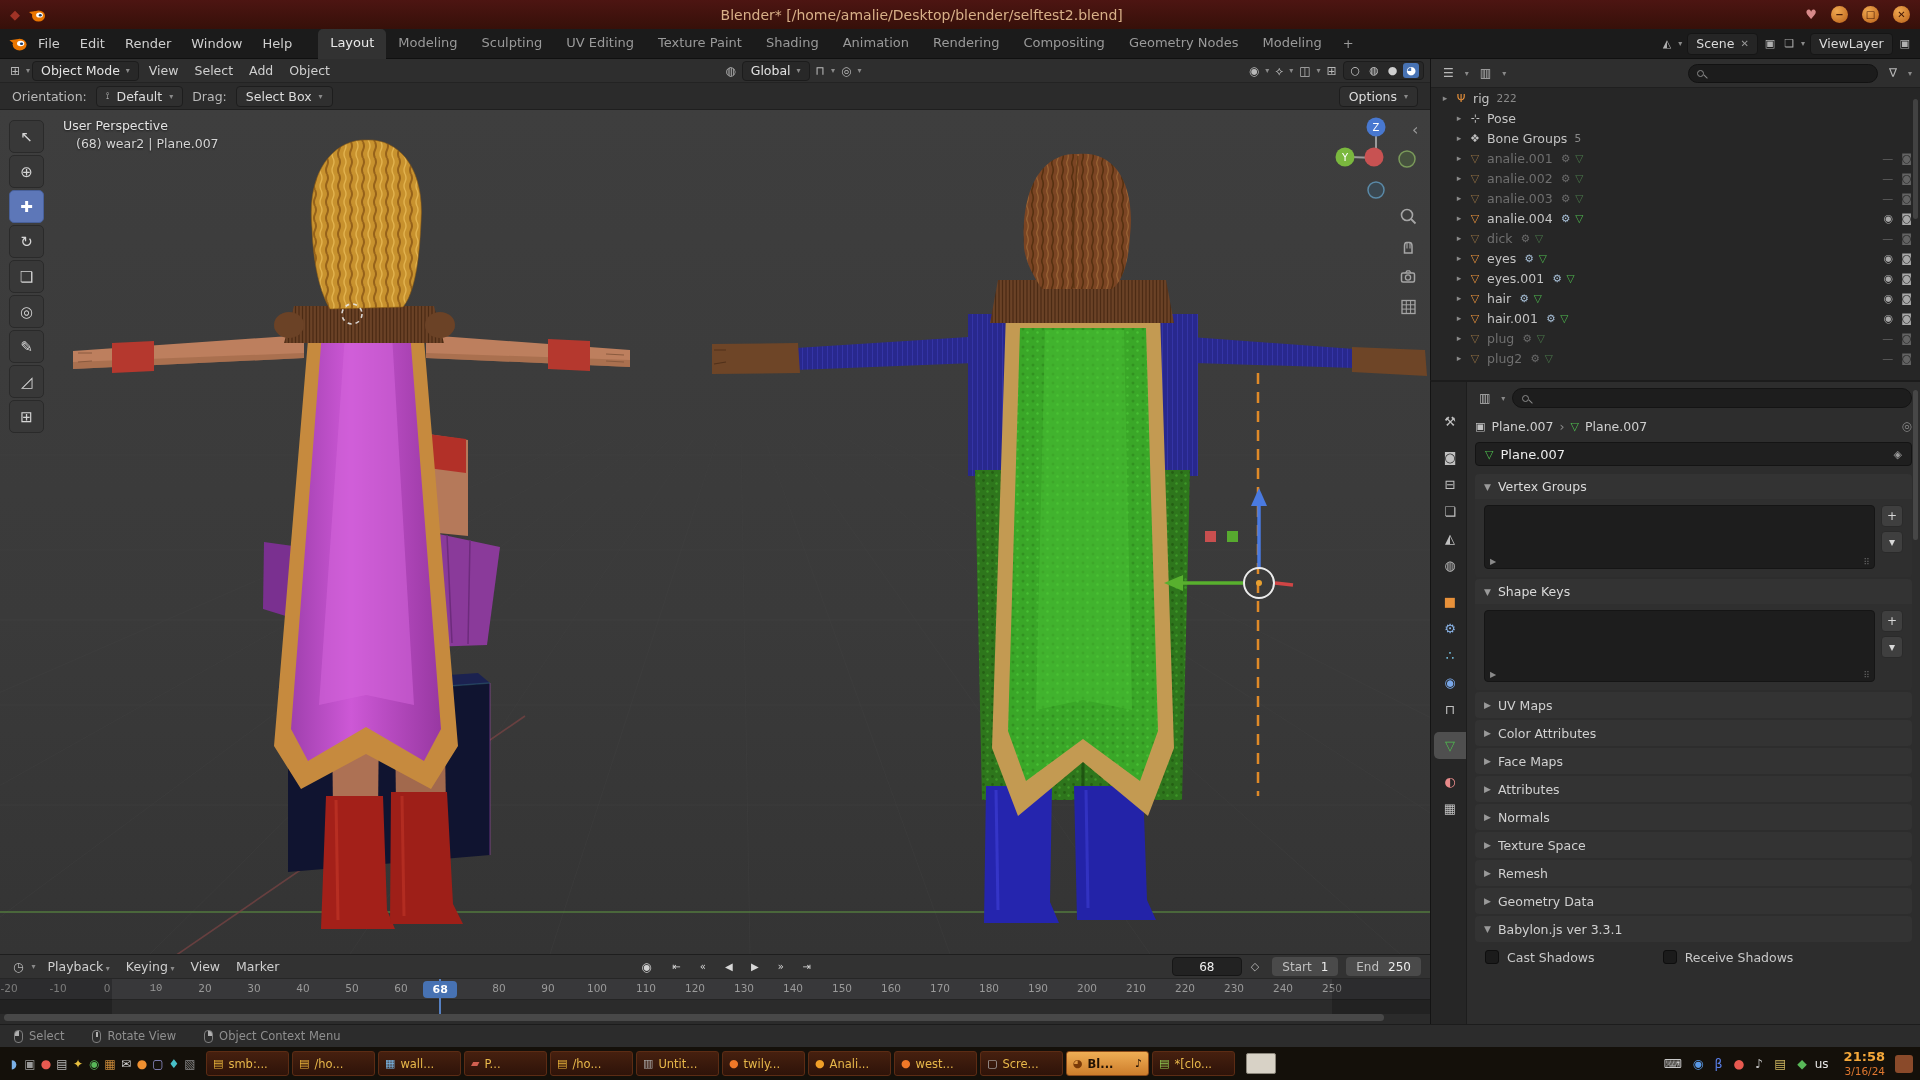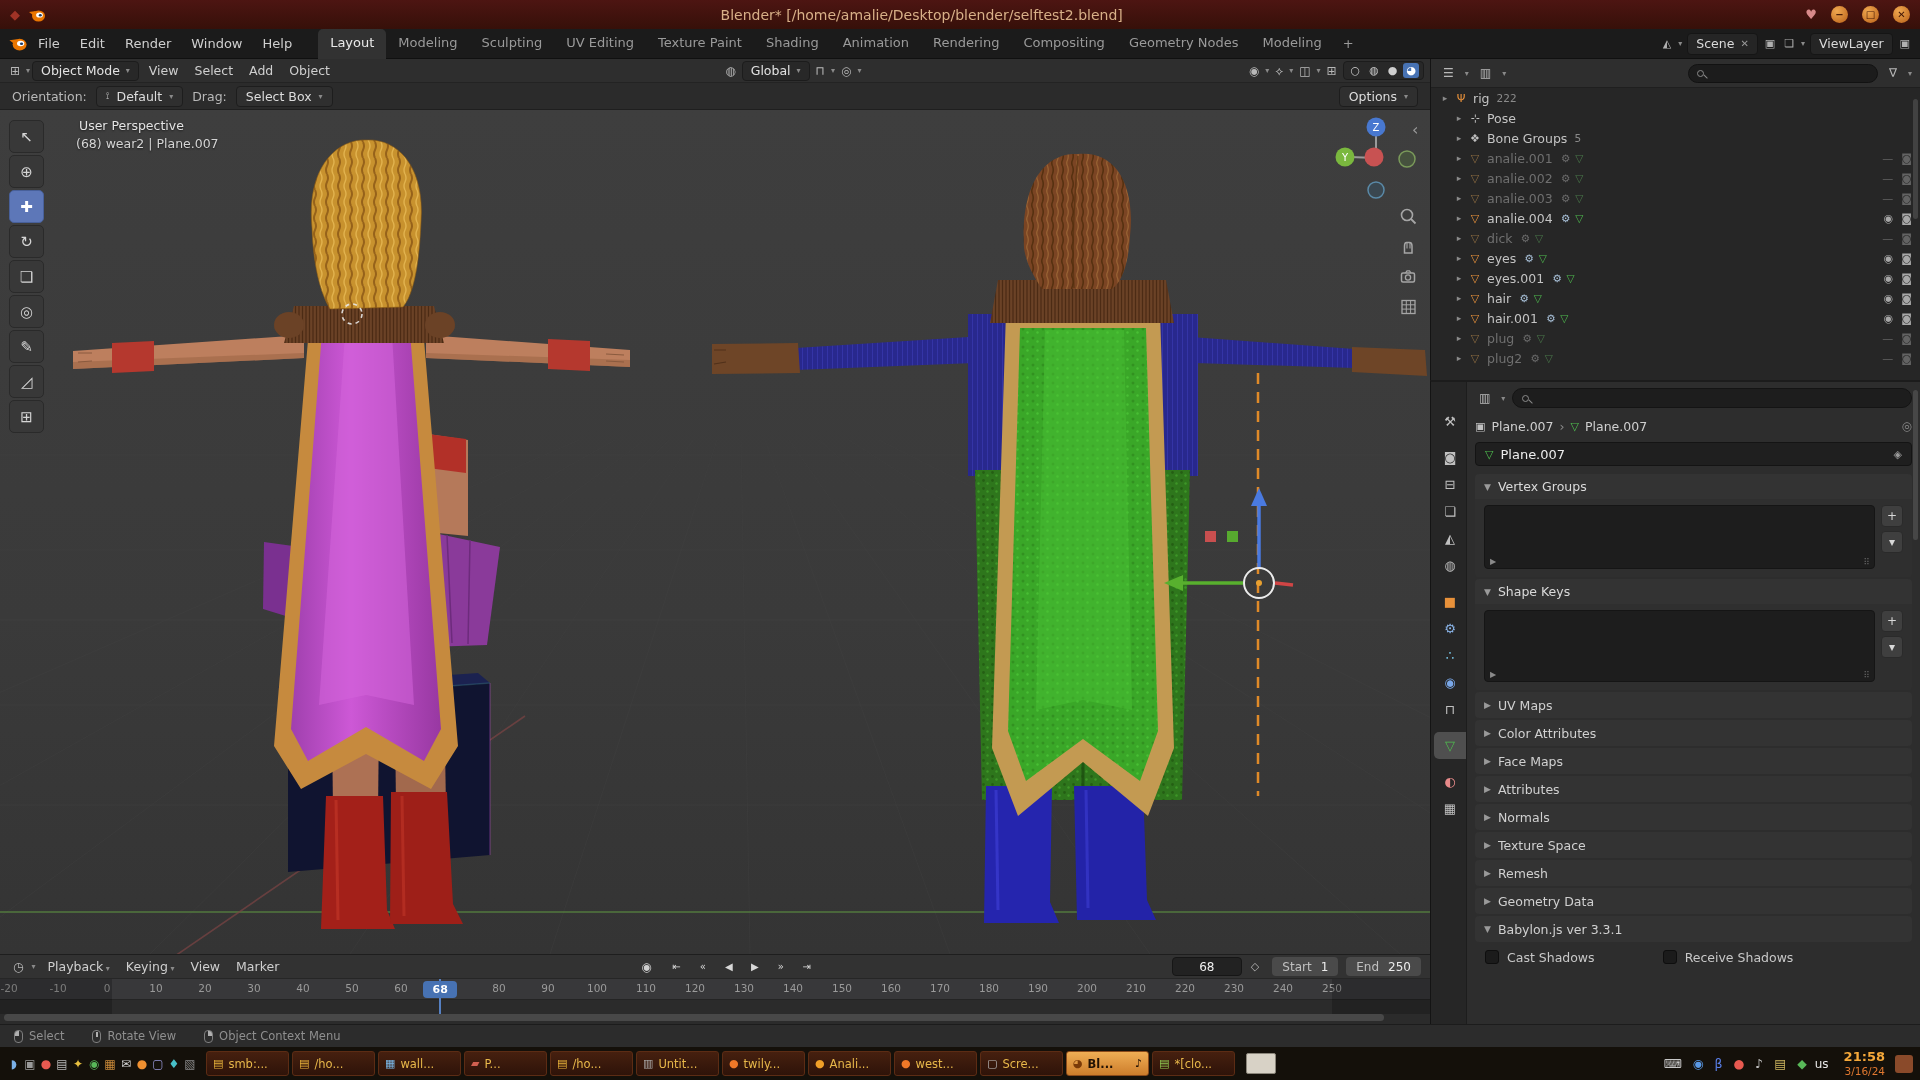--- a/index.html
+++ b/index.html
@@ -39,21 +39,21 @@
 .slot.active{background:#4772b3;color:#fff}
 #toolsettings{position:absolute;left:0;top:83px;width:1430px;height:27px;background:#2b2b2b;
   border-bottom:1px solid #1f1f1f;display:flex;align-items:center;padding:0 12px;gap:9px;font-size:12.5px;color:#b8b8b8;z-index:20}
 .ts-dd{display:flex;align-items:center;gap:7px;background:#2f2f2f;border:1px solid #1d1d1d;border-radius:4px;
   height:21px;padding:0 9px;color:#ddd;white-space:nowrap}
 .flexsp{flex:1}
 
 #viewport{position:absolute;left:0;top:110px;width:1430px;height:844px;background:#3b3b3b;overflow:hidden;z-index:1}
 #viewport svg.scene{position:absolute;left:0;top:0}
 .vp-label{position:absolute;color:#e4e4e4;font-size:12.5px;text-shadow:0 1px 2px rgba(0,0,0,.55);white-space:nowrap}
-#vp-persp{left:79px;top:8px}
+#vp-persp{left:63px;top:8px}
 #vp-obj{left:76px;top:26px;color:#d4d4d4}
 #vtoolbar{position:absolute;left:9px;top:10px;display:flex;flex-direction:column;gap:2px}
 .vtool{width:35px;height:33px;background:#383838;border:1px solid #2a2a2a;border-radius:5px;
   color:#d5d5d5;display:flex;align-items:center;justify-content:center;font-size:15px}
 .vtool.active{background:#5d77b8;border-color:#48609a;color:#fff}
 #nav-gizmo{position:absolute;left:1330px;top:2px}
 .nav-btn{position:absolute;left:1398px;width:22px;height:22px;opacity:.85}
 #vp-collapse{position:absolute;left:1412px;top:10px;color:#9a9a9a;font-size:16px}
 
 #outliner{position:absolute;left:1430px;top:59px;width:490px;height:321px;background:#262626;
@@ -813,21 +813,21 @@
     <div class="range-field">
       <span class="rl">End</span>
       <span>250</span>
     </div>
   </div>
   <div class="tl-body">
     <div class="tl-ruler" id="tl-ruler">
         <span class="tick" style="left: 9px;">-20</span>
         <span class="tick" style="left: 58px;">-10</span>
         <span class="tick" style="left: 107px;">0</span>
-        <span class="tick" style="left: 156px;">10</span>
+        <span class="tick" style="left: 156px; font-family: Liberation Mono, monospace;">10</span>
         <span class="tick" style="left: 205px;">20</span>
         <span class="tick" style="left: 254px;">30</span>
         <span class="tick" style="left: 303px;">40</span>
         <span class="tick" style="left: 352px;">50</span>
         <span class="tick" style="left: 401px;">60</span>
         <span class="tick" style="left: 499px;">80</span>
         <span class="tick" style="left: 548px;">90</span>
         <span class="tick" style="left: 597px;">100</span>
         <span class="tick" style="left: 646px;">110</span>
         <span class="tick" style="left: 695px;">120</span>

